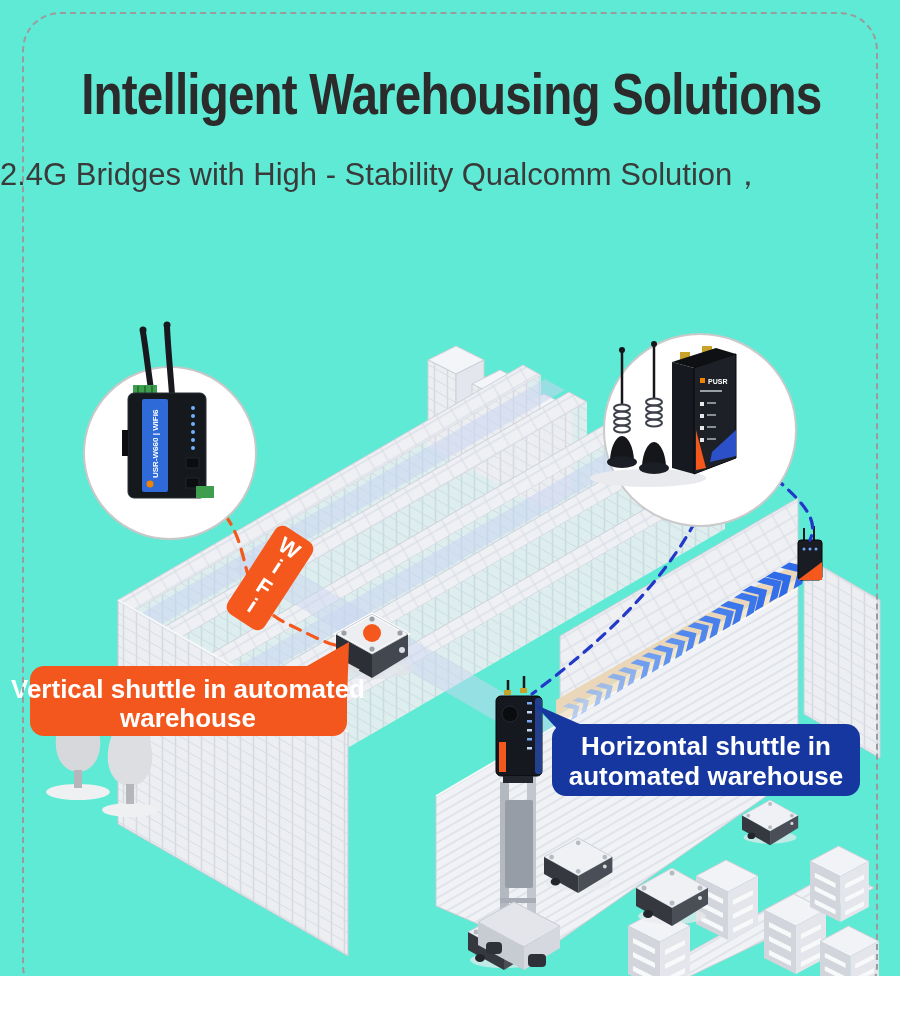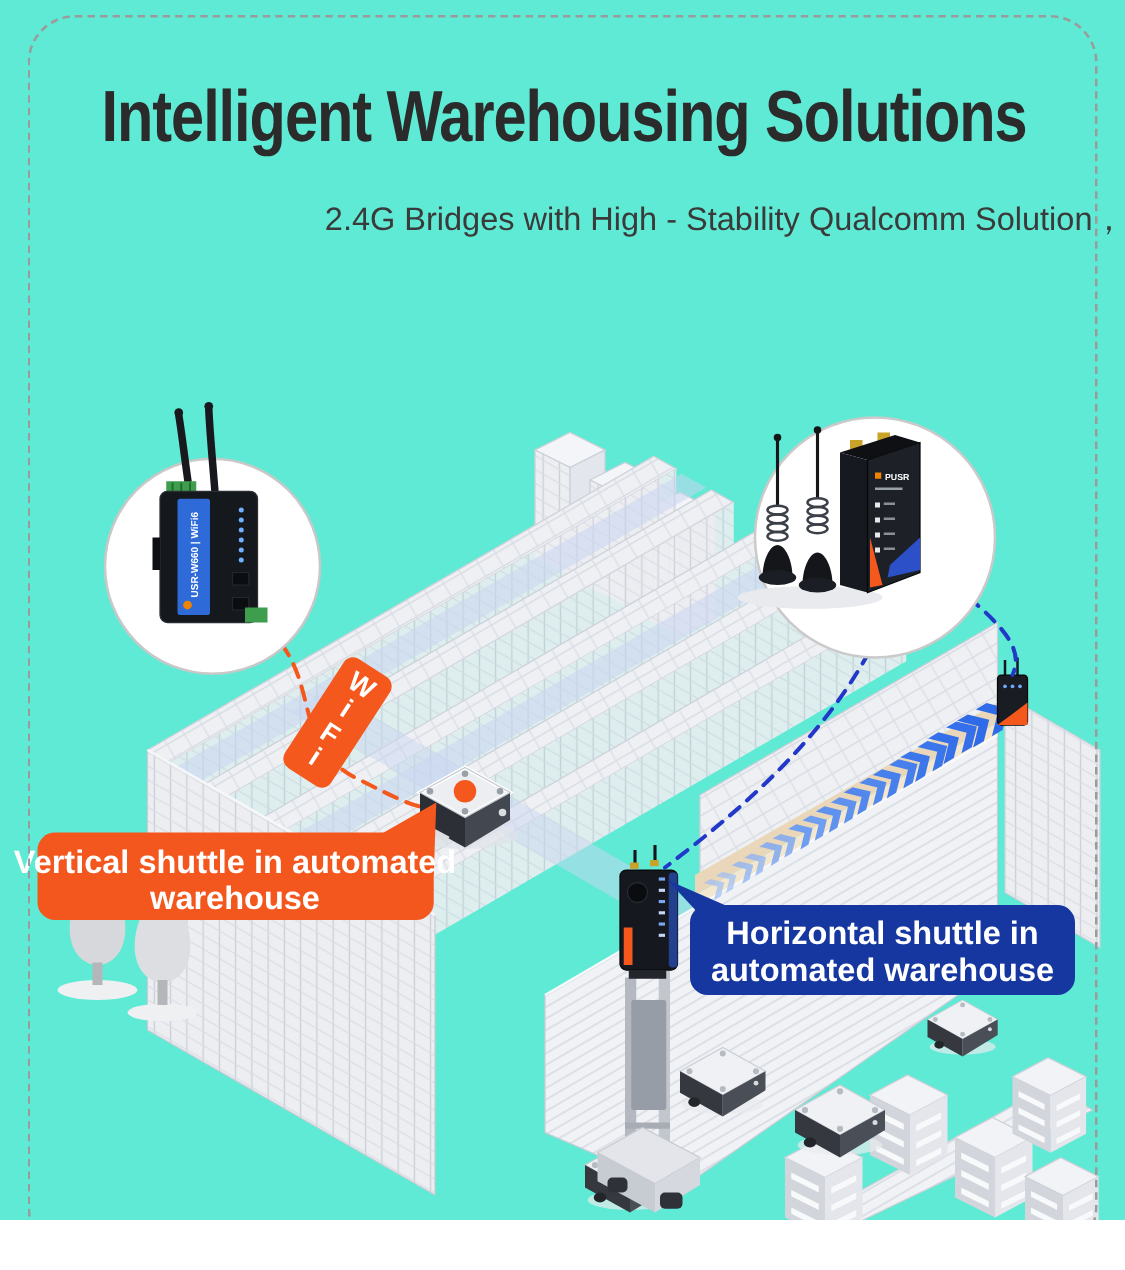--- a/index.html
+++ b/index.html
@@ -4,22 +4,22 @@
 <style>
   html,body{margin:0;padding:0;background:#ffffff;}
   .page{position:relative;width:900px;height:976px;background:#5eead4;overflow:hidden;
         font-family:"Liberation Sans",sans-serif;padding-left:36px;}
   .dash-border{position:absolute;left:22px;top:12px;width:852px;height:988px;
         border:2px dashed #9b9b9b;border-radius:38px;pointer-events:none;}
   .title-wrap{position:absolute;left:0;top:60px;width:900px;text-align:center;}
   .title{display:inline-block;font-size:58px;font-weight:bold;color:#2b2b2b;
         letter-spacing:-1px;transform:scaleX(.82);transform-origin:center;
         font-family:"Liberation Sans",sans-serif;white-space:nowrap;}
-  .subtitle{position:absolute;left:0;top:156px;width:900px;text-align:right;
-        font-size:26px;line-height:38px;color:#3a3a3a;}
+  .subtitle{position:absolute;left:0;top:156px;width:900px;text-align:left;
+        font-size:31px;line-height:38px;color:#3a3a3a;}
   svg{position:absolute;left:0;top:0;}
   .callout-text{fill:#ffffff;font-weight:bold;font-size:26px;text-anchor:middle;}
   .wifi-letter{fill:#ffffff;font-weight:bold;font-size:22px;text-anchor:middle;}
 </style>
 </head>
 <body>
 
 <div class="page">
 
   <div class="title-wrap">

